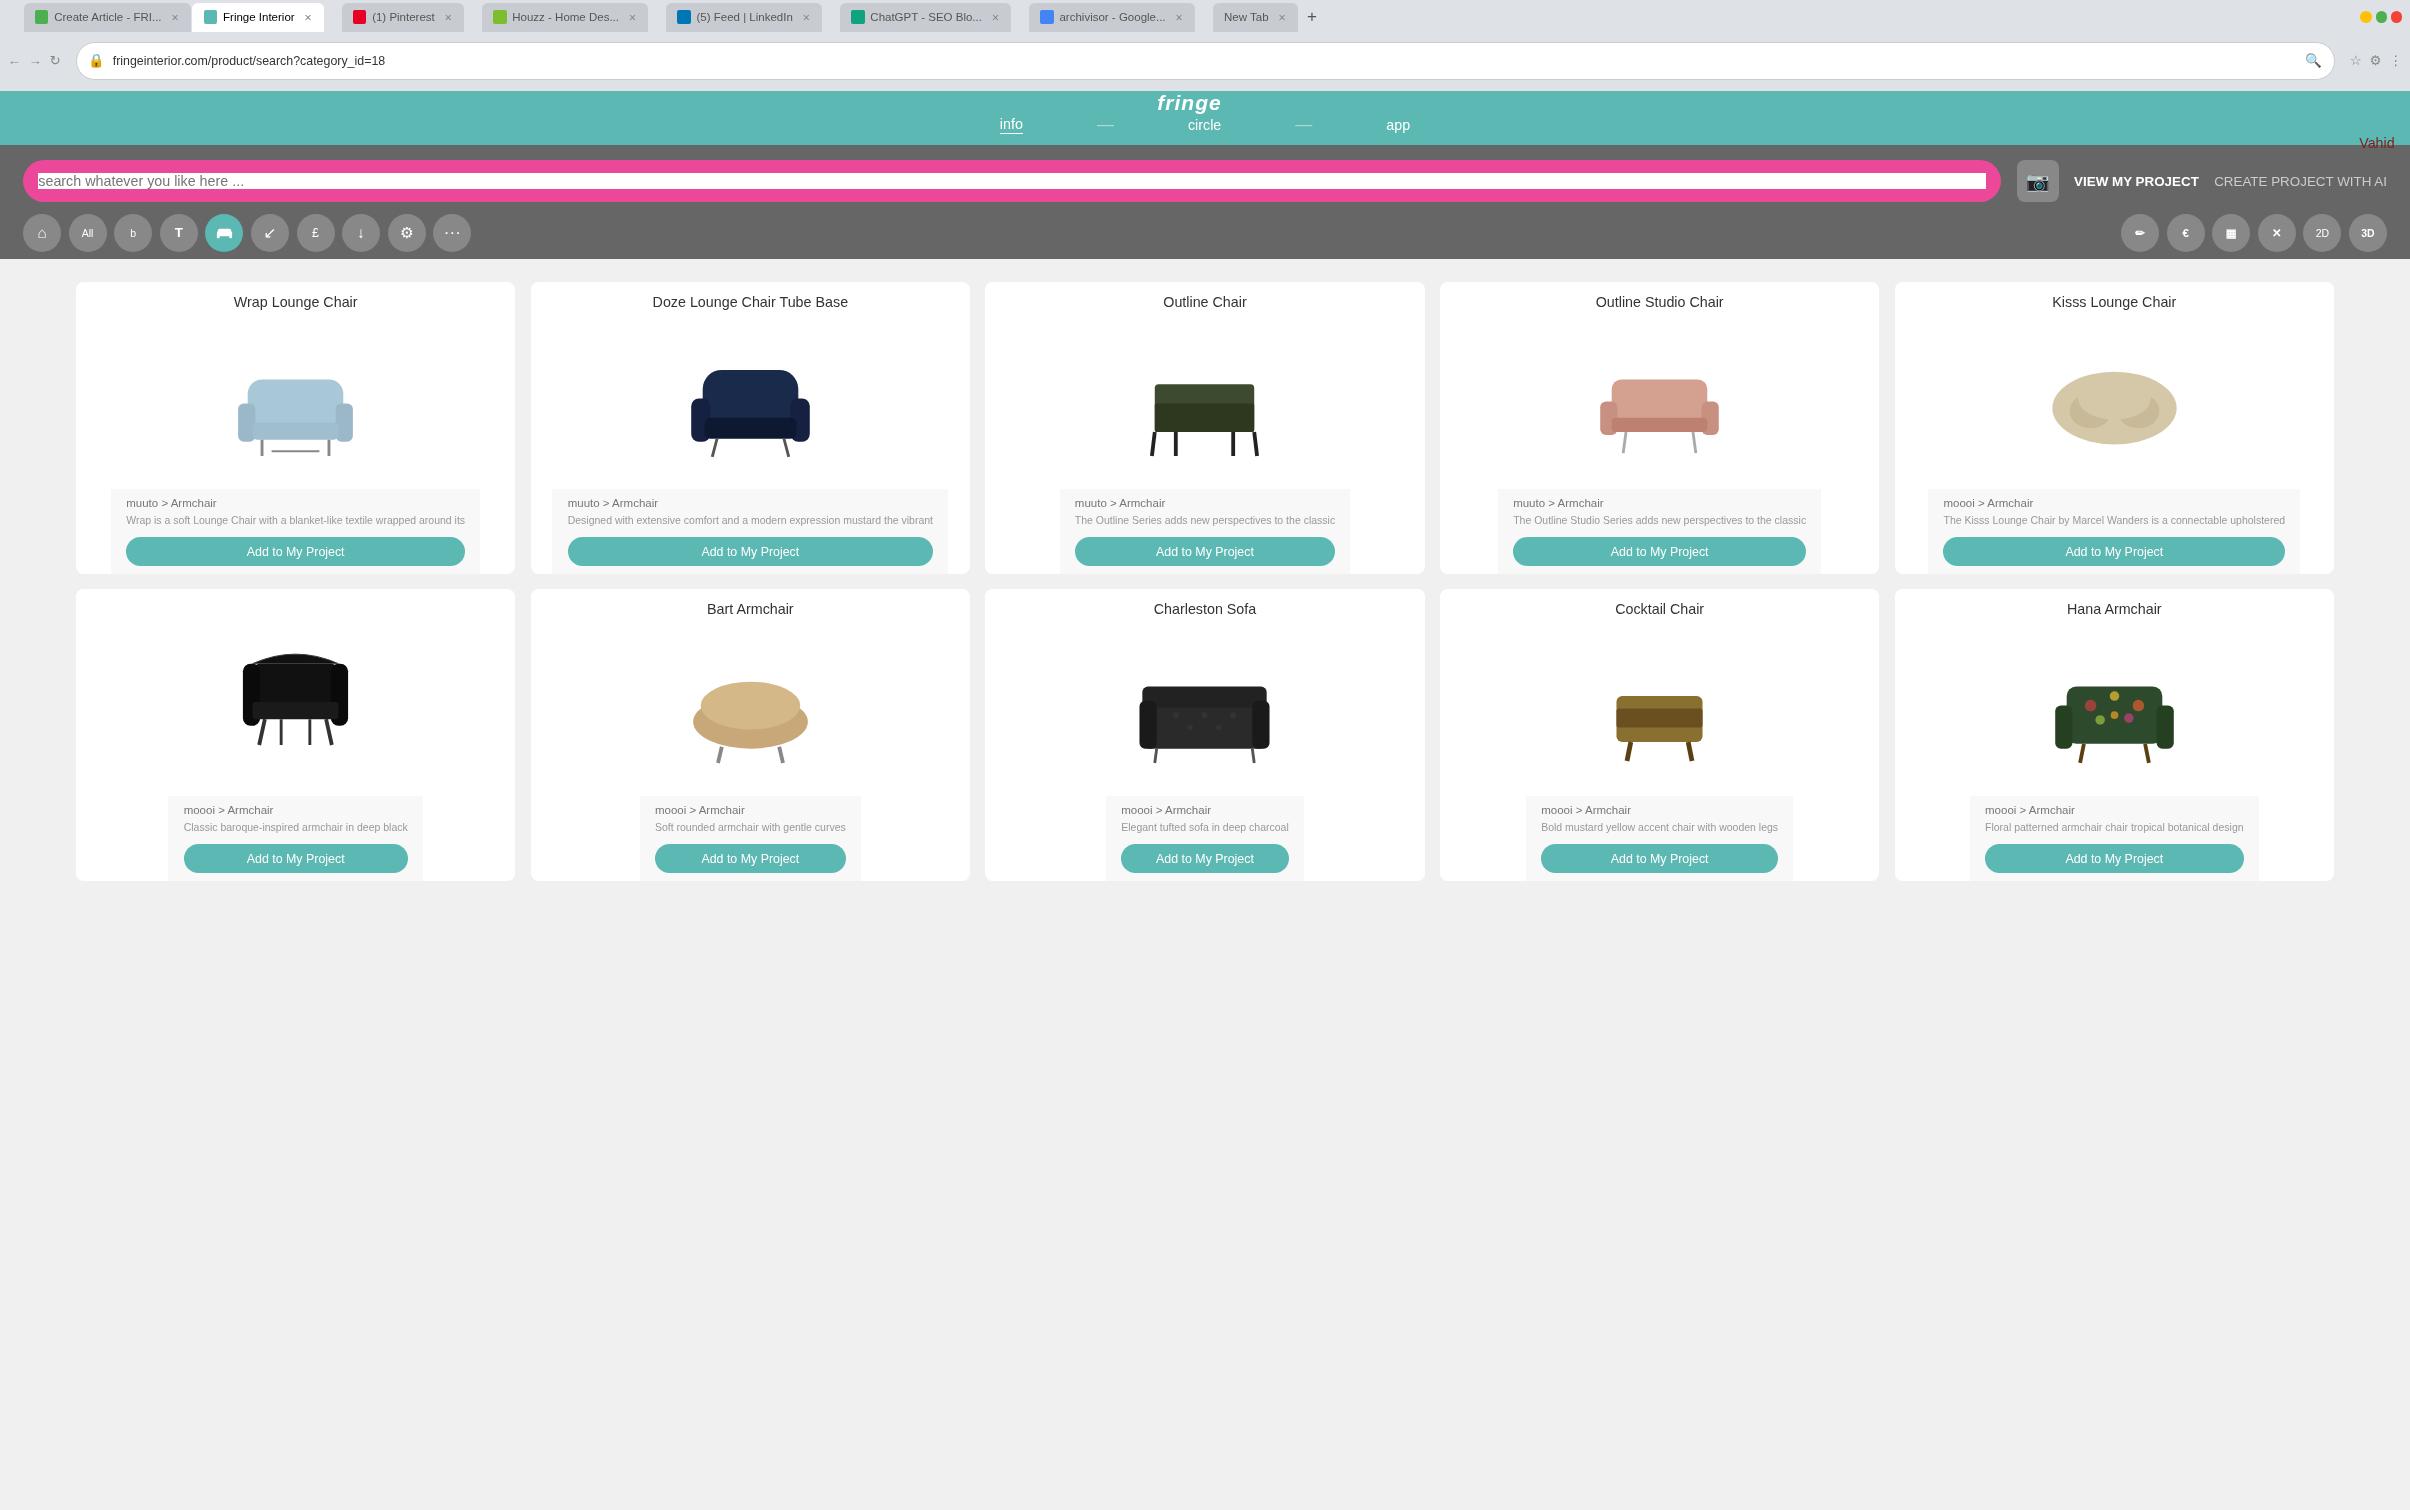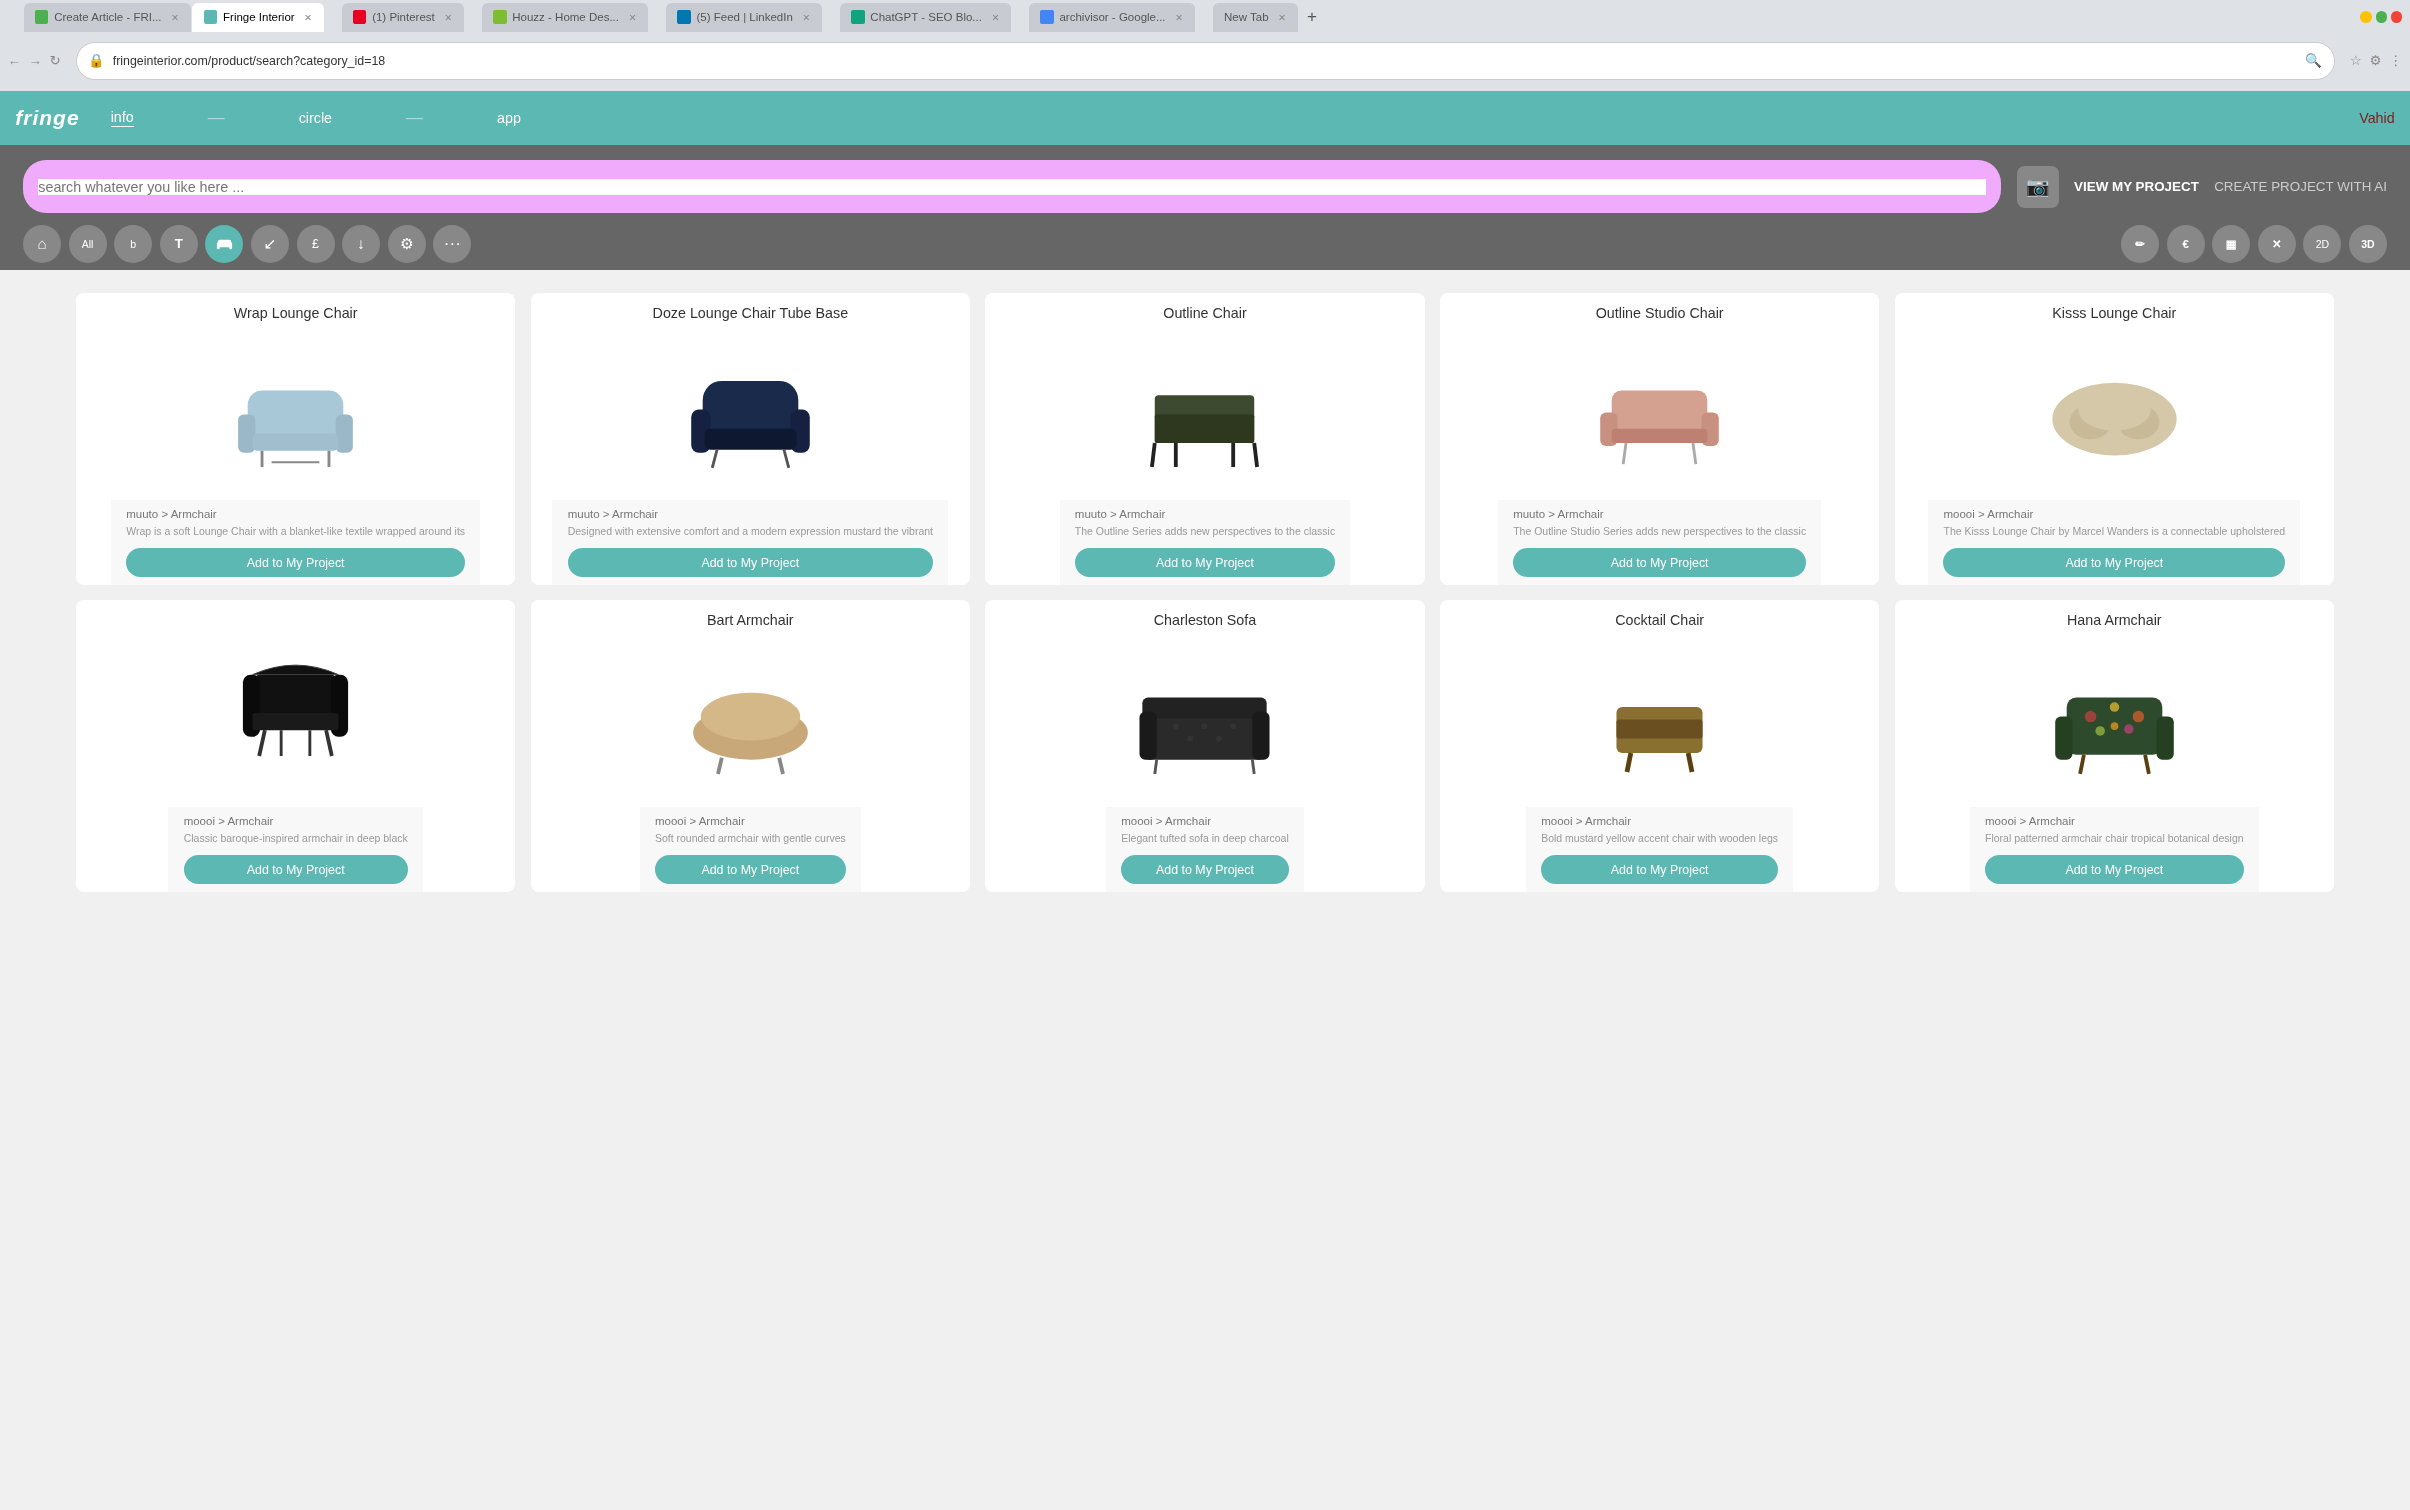--- a/index.html
+++ b/index.html
@@ -19,32 +19,32 @@
     .tab-control-btn { width: 11.5px; height: 11.5px; border-radius: 50%; cursor: pointer; }
     .btn-min { background: #ffc107; }
     .btn-max { background: #4caf50; }
     .btn-close { background: #f44336; }
 
     .address-bar { display: flex; align-items: center; height: 38px; background: #fff; margin: 3.8px 7.6px; border-radius: 19px; padding: 0 11.5px; gap: 7.6px; border: 1px solid #ccc; }
     .address-bar-url { flex: 1; font-size: 12.4px; color: #333; overflow: hidden; text-overflow: ellipsis; white-space: nowrap; }
     .address-bar-icon { font-size: 13.4px; color: #888; cursor: pointer; }
 
     
-    .app-header { background: #5cb8b2; display: flex; align-items: center; height: 54px; padding: 0 15.3px; }
+    .app-header { background: #5cb8b2; display: flex; align-items: center; height: 54px; padding: 0 15.3px; flex-direction: column; }
     .logo { color: #fff; font-size: 21px; font-weight: bold; letter-spacing: 1px; margin-right: 31px; font-style: italic; }
     .nav-items { display: flex; align-items: center; gap: 74px; flex: 1; }
     .nav-item { color: #fff; font-size: 14.3px; cursor: pointer; text-decoration: none; }
     .nav-item.active { color: #fff; border-bottom: 1.9px solid #fff; padding-bottom: 1.9px; }
     .nav-separator { color: rgba(255,255,255,0.5); font-size: 17px; }
     .nav-right { margin-left: auto; color: #7f1d1d; font-size: 14.3px; }
 
     
     .search-toolbar { background: #666; padding: 15.3px 23px 7.6px; }
     .search-row { display: flex; align-items: center; gap: 15.3px; margin-bottom: 11.5px; }
-    .search-input-wrap { flex: 1; display: flex; align-items: center; background: #f0abfc; border-radius: 23px; padding: 0 15.3px; height: 53px; }
+    .search-input-wrap { flex: 1; display: flex; align-items: center; background: #ec4899; border-radius: 23px; padding: 0 15.3px; height: 42px; }
     .search-input { border: none; outline: none; flex: 1; font-size: 14.3px; color: #999; }
     .camera-btn { width: 42px; height: 42px; background: #888; border-radius: 7.6px; display: flex; align-items: center; justify-content: center; cursor: pointer; flex-shrink: 0; }
     .camera-icon { font-size: 19px; color: #fff; }
     .view-my-project { color: #fff; font-size: 13.4px; cursor: pointer; font-weight: bold; white-space: nowrap; }
     .create-project { color: #ccc; font-size: 13.4px; cursor: pointer; white-space: nowrap; }
 
     .filter-row { display: flex; align-items: center; justify-content: space-between; }
     .filter-btns { display: flex; gap: 7.6px; }
     .filter-btn { width: 38px; height: 38px; border-radius: 50%; background: #888; border: none; cursor: pointer; display: flex; align-items: center; justify-content: center; color: #fff; font-size: 15.3px; }
     .filter-btn.active { background: #5cb8b2; }

